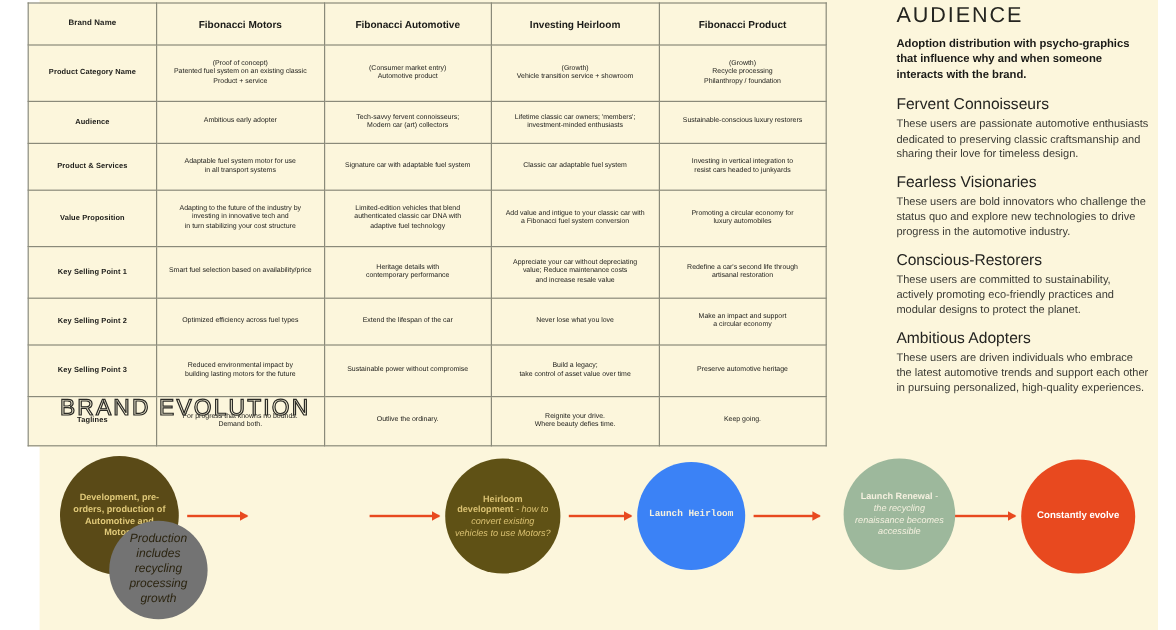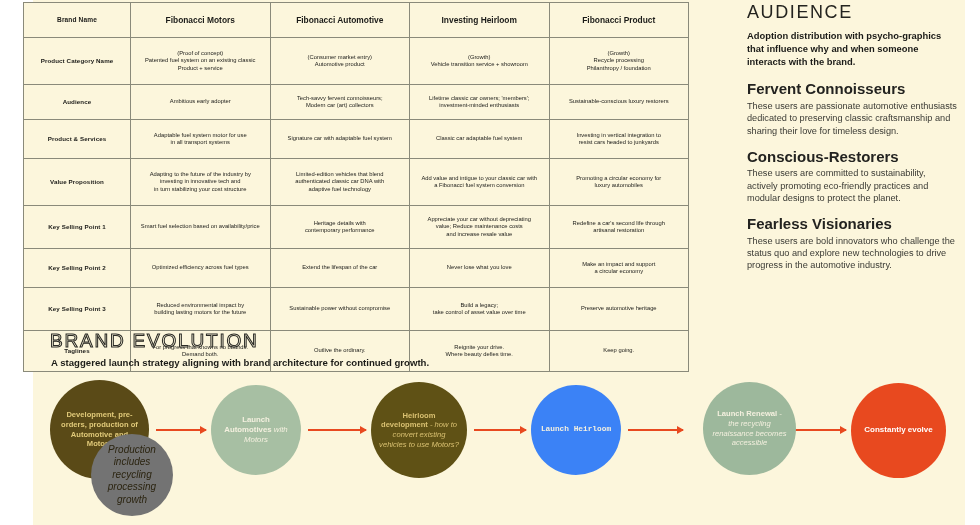--- a/index.html
+++ b/index.html
@@ -96,22 +96,22 @@
   }
   #audience .lede {
     margin: 0 0 11px 0;
     font-size: 9.4px;
     font-weight: bold;
     line-height: 1.36;
     color: #1a1a17;
   }
   #audience .seg { margin-bottom: 10px; }
   #audience .seg-title {
-    font-size: 15px;
-    font-weight: bold;
+    font-size: 13px;
+    font-weight: normal;
     color: #232320;
     margin-bottom: 1px;
     line-height: 1.3;
   }
   #audience .seg-body {
     font-size: 9.2px;
     line-height: 1.34;
     color: #3a3a34;
   }
 
@@ -378,48 +378,48 @@
 
   <div id="audience">
     <h1>AUDIENCE</h1>
     <p class="lede">Adoption distribution with psycho-graphics that influence why and when someone interacts with the brand.</p>
 
     <div class="seg">
       <div class="seg-title">Fervent Connoisseurs</div>
       <div class="seg-body">These users are passionate automotive enthusiasts dedicated to preserving classic craftsmanship and sharing their love for timeless design.</div>
     </div>
     <div class="seg">
+      <div class="seg-title">Fearless Visionaries</div>
+      <div class="seg-body">These users are bold innovators who challenge the status quo and explore new technologies to drive progress in the automotive industry.</div>
+    </div>
+    <div class="seg">
       <div class="seg-title">Conscious-Restorers</div>
       <div class="seg-body">These users are committed to sustainability, actively promoting eco-friendly practices and modular designs to protect the planet.</div>
     </div>
     <div class="seg">
-      <div class="seg-title">Fearless Visionaries</div>
-      <div class="seg-body">These users are bold innovators who challenge the status quo and explore new technologies to drive progress in the automotive industry.</div>
+      <div class="seg-title">Ambitious Adopters</div>
+      <div class="seg-body">These users are driven individuals who embrace the latest automotive trends and support each other in pursuing personalized, high-quality experiences.</div>
     </div>
   </div>
 
   <div id="evolution-title">BRAND EVOLUTION</div>
-  <div id="evolution-sub">A staggered launch strategy aligning with brand architecture for continued growth.</div>
 
   <div id="timeline">
     <div class="arrow a1"></div>
     <div class="arrow a2"></div>
     <div class="arrow a3"></div>
     <div class="arrow a4"></div>
     <div class="arrow a5"></div>
 
     <div class="node n-dev">
       <span class="txt"><b>Development, pre-orders, production of Automotive and Motors</b></span>
     </div>
     <div class="node n-prod">
       <span class="txt"><i>Production includes recycling processing growth</i></span>
     </div>
-    <div class="node n-auto">
-      <span class="txt"><b>Launch Automotives</b> <i>with Motors</i></span>
-    </div>
     <div class="node n-heir">
       <span class="txt"><b>Heirloom development</b> <i>- how to convert existing vehicles to use Motors?</i></span>
     </div>
     <div class="node n-lheir">
       <span class="txt"><b>Launch Heirloom</b></span>
     </div>
     <div class="node n-lren">
       <span class="txt"><b>Launch Renewal</b> <i>- the recycling renaissance becomes accessible</i></span>
     </div>
     <div class="node n-evolve">

